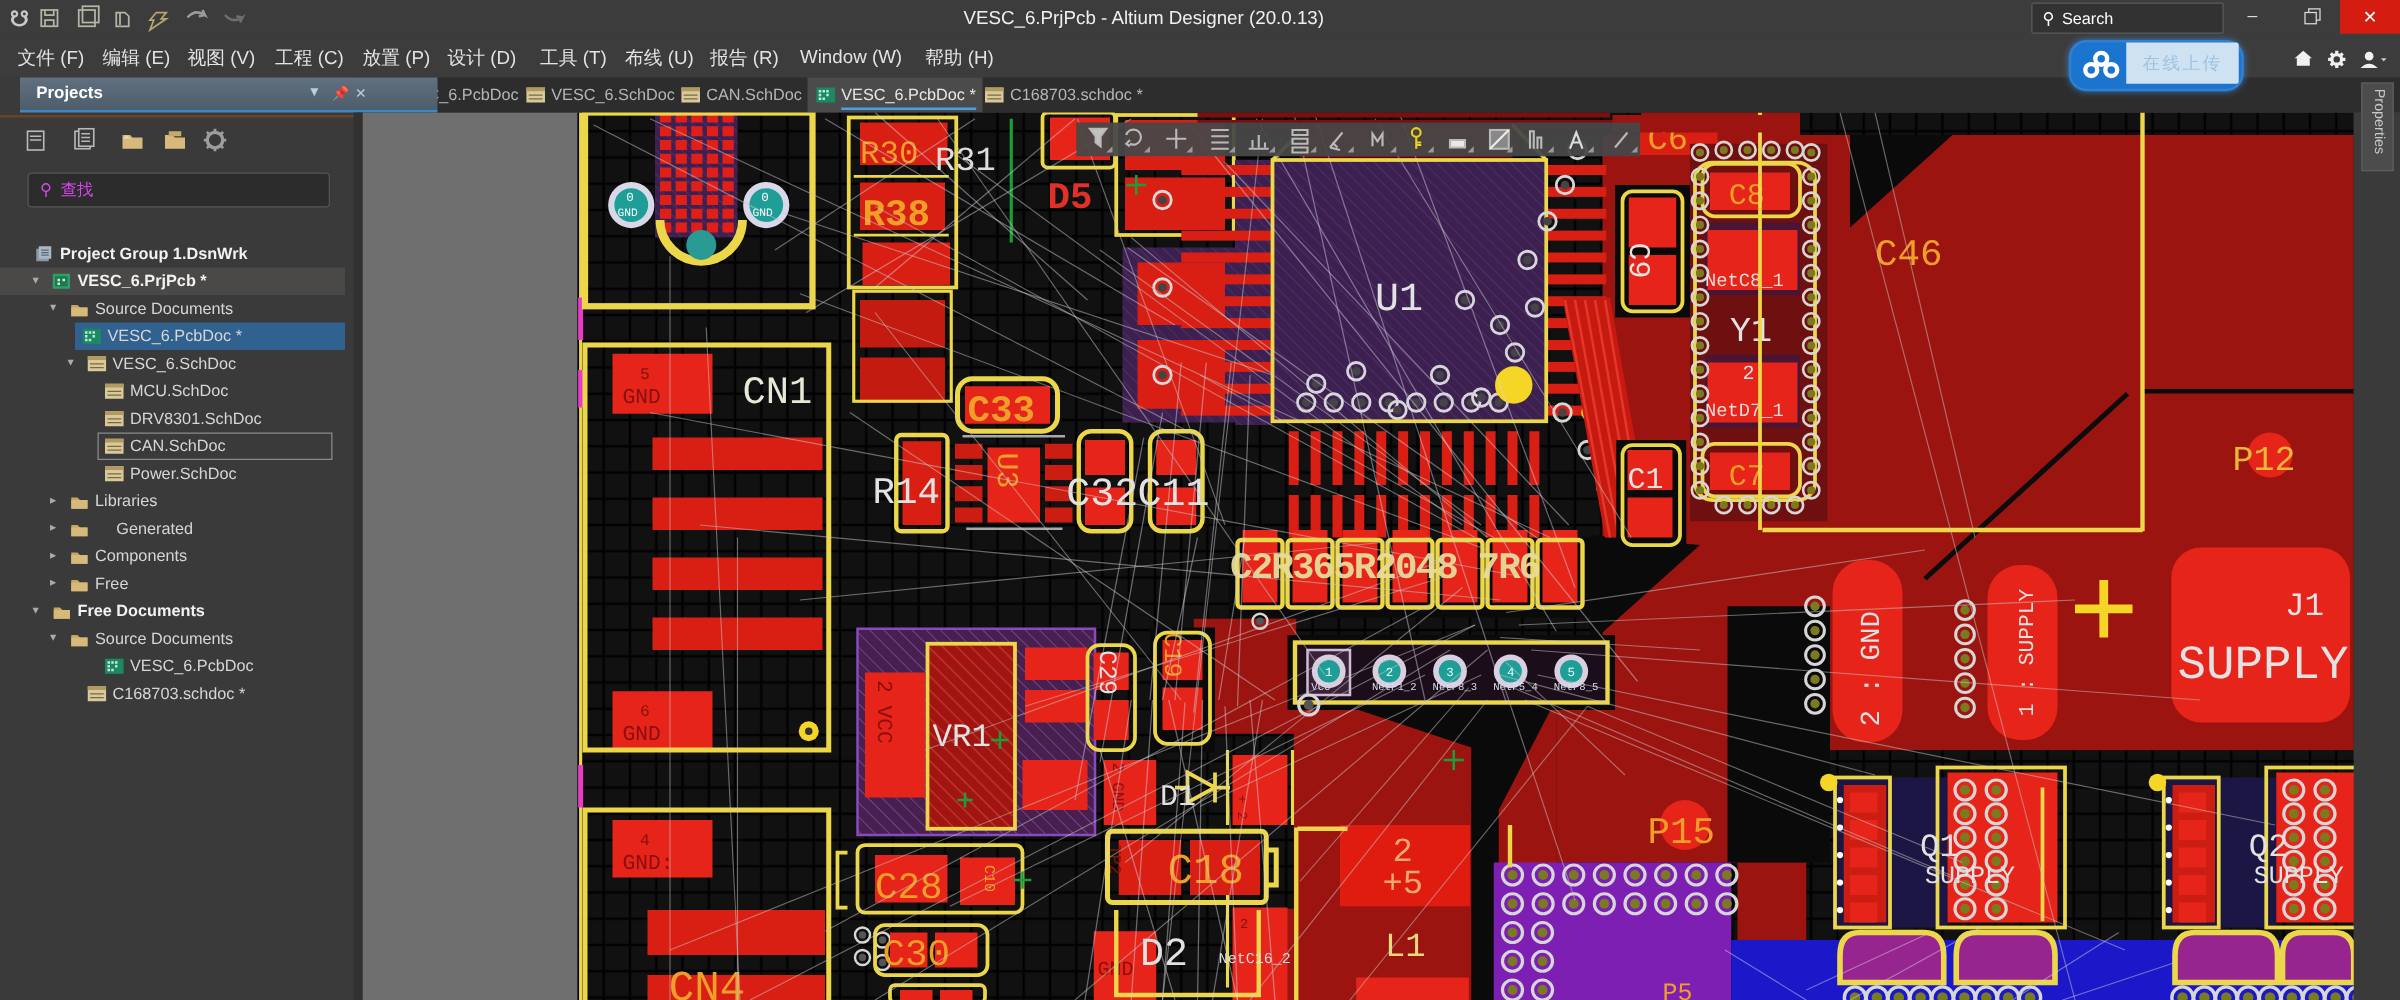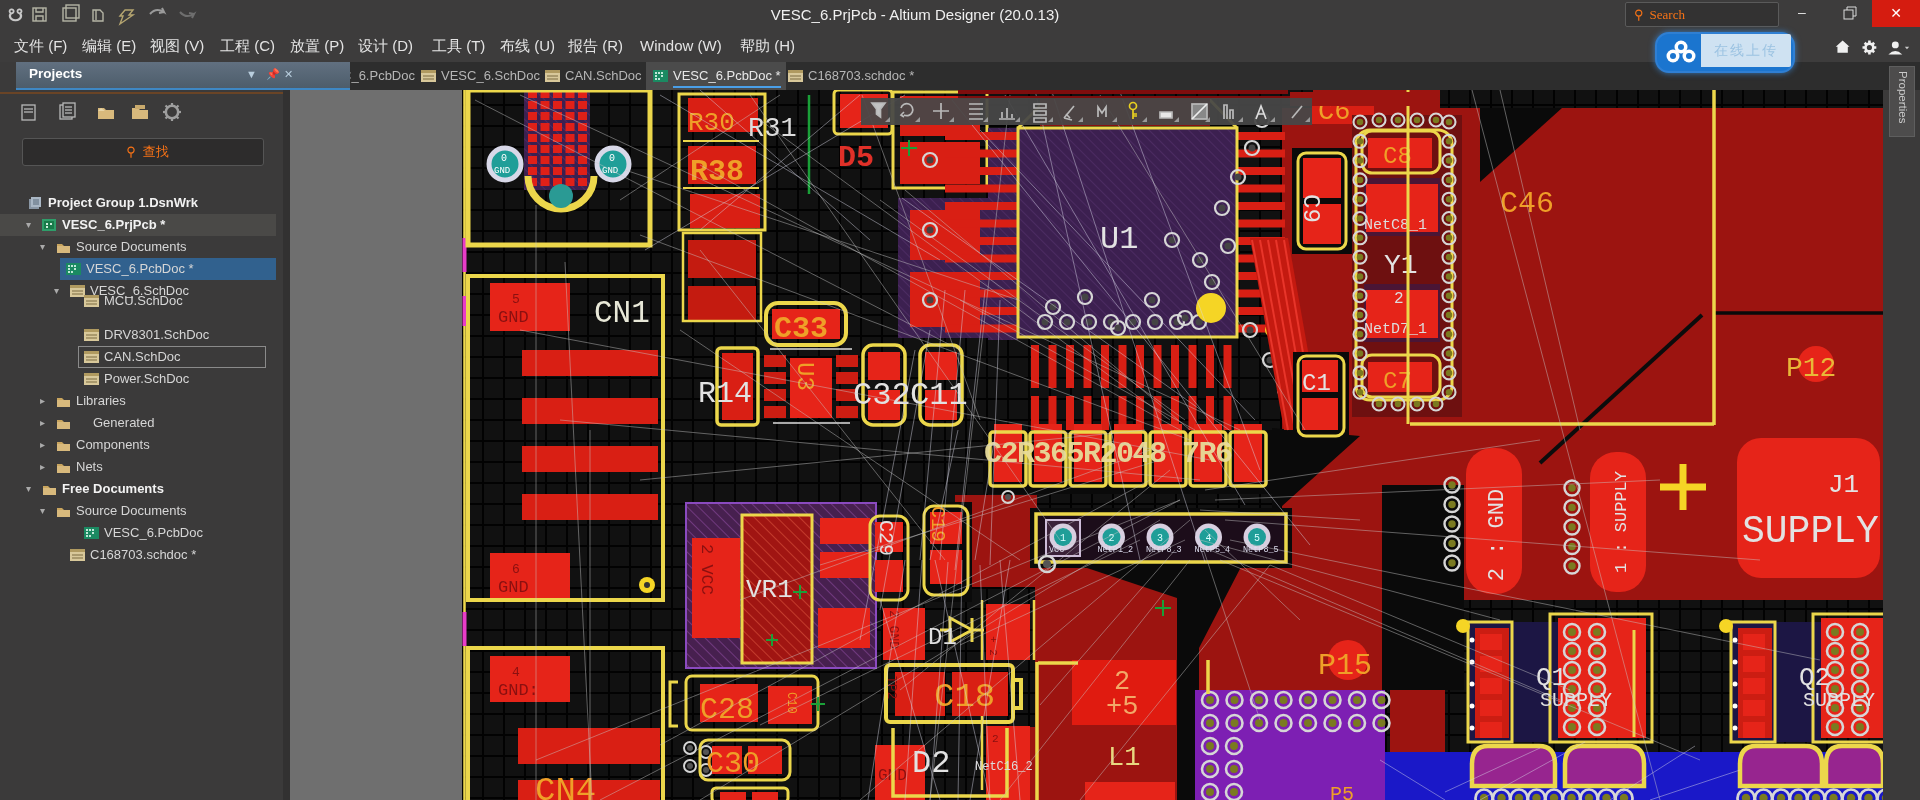--- a/index.html
+++ b/index.html
@@ -1,39 +1,39 @@
 <!DOCTYPE html>
 <html><head><meta charset="utf-8">
 <style>
   html,body{margin:0;padding:0;width:1920px;height:800px;overflow:hidden;background:#3b3b3b;
     font-family:"Liberation Sans",sans-serif;}
   .abs{position:absolute;}
   
   #titlebar{left:0;top:0;width:1920px;height:30px;background:#3d3c3c;color:#e6e6e6;}
   #title{left:0;top:0;width:1830px;height:30px;line-height:30px;text-align:center;font-size:15px;color:#f0f0f0;}
-  #searchbox{left:1625px;top:2px;width:152px;height:23px;background:#333232;border:1px solid #5a5a5a;border-radius:2px;color:#f97316;font-size:13px;line-height:23px;font-family:Liberation Serif, serif;}
+  #searchbox{left:1625px;top:2px;width:152px;height:23px;background:#333232;border:1px solid #5a5a5a;border-radius:2px;color:#ffffff;font-size:13px;line-height:23px;}
   #searchbox .mag{margin:0 6px 0 8px;}
   #btnmin{left:1786px;top:0;width:32px;height:28px;color:#dcdcdc;font-size:14px;text-align:center;line-height:24px;}
   #btnmax{left:1832px;top:0;width:32px;height:28px;}
   #btnclose{left:1872px;top:0;width:48px;height:27px;background:#d51c10;color:#fff;text-align:center;line-height:26px;font-size:14px;}
   
   #menubar{left:0;top:30px;width:1920px;height:32px;background:#3d3c3c;color:#e3e3e3;font-size:15px;}
   #menubar span.m{position:absolute;top:7px;}
   
   #tabbar{left:283px;top:62px;width:1637px;height:28px;background:#2d2d2d;}
   .dtab{position:absolute;top:0;height:28px;color:#b6b6b6;font-size:13px;line-height:27px;white-space:nowrap;}
   .dtab .ti{display:inline-block;vertical-align:-3px;margin-right:5px;}
   .dtab.active{background:#4b4b4b;color:#e8e8e8;}
   
   #panel{left:0;top:62px;width:283px;height:738px;background:#3b3a3a;border-right:7px solid #323131;}
   #phead{left:16px;top:0;width:334px;height:26px;background:linear-gradient(#617080,#4d5d6b);border-bottom:2px solid #3e88c5;}
   #phead .t{position:absolute;left:13px;top:4px;font-size:13.5px;font-weight:bold;color:#fff;}
   #phead .ic{position:absolute;top:6px;color:#b9cede;font-size:11px;}
   #pline{left:0;top:30px;width:283px;height:2px;background:#6a4426;}
-  #psearch{left:22px;top:76px;width:240px;height:26px;background:#2d2c2c;border:1px solid #555;border-radius:3px;color:#f97316;font-size:13px;line-height:26px;text-align:center;}
+  #psearch{left:22px;top:76px;width:240px;height:26px;background:#2d2c2c;border:1px solid #555;border-radius:3px;color:#d946ef;font-size:13px;line-height:26px;}
   #ptree{left:0;top:0;width:276px;bottom:0;color:#d6d6d6;font-size:13px;}
   .trow{position:absolute;height:22px;line-height:22px;white-space:nowrap;width:276px;}
   .trow .arr{position:absolute;top:0;font-size:10px;color:#aaa;}
   .trow .lbl{position:absolute;top:0;}
   .bold{font-weight:bold;color:#f2f2f2;}
   svg.ti{vertical-align:-3px;}
   
   #gapcol{left:283px;top:90px;width:7px;height:710px;background:#323131;}
   
   #rightstrip{left:1883px;top:90px;width:37px;height:710px;background:#3b3a3a;}
@@ -195,21 +195,21 @@
         <span class="arr" style="left:54px">▾</span>
         <span class="lbl " style="left:70px"><svg class="ti" width="15" height="14">
             <rect x="0" y="1" width="15" height="12" fill="#d8c89a"></rect>
             <rect x="0" y="1" width="15" height="3" fill="#b09a60"></rect>
             <g stroke="#7a6a40" stroke-width="1">
               <line x1="2" y1="7" x2="13" y2="7"></line>
               <line x1="2" y1="10" x2="13" y2="10"></line>
             </g>
           </svg><span style="margin-left:5px">VESC_6.SchDoc</span></span>
       </div>
-      <div class="trow" style="top:228px;">
+      <div class="trow" style="top:240px;">
         <span class="lbl " style="left:84px"><svg class="ti" width="15" height="14">
             <rect x="0" y="1" width="15" height="12" fill="#d8c89a"></rect>
             <rect x="0" y="1" width="15" height="3" fill="#b09a60"></rect>
             <g stroke="#7a6a40" stroke-width="1">
               <line x1="2" y1="7" x2="13" y2="7"></line>
               <line x1="2" y1="10" x2="13" y2="10"></line>
             </g>
           </svg><span style="margin-left:5px">MCU.SchDoc</span></span>
       </div>
       <div class="trow" style="top:262px;padding-left:36px;">
@@ -262,21 +262,21 @@
         <span class="lbl " style="left:56px"><svg class="ti" width="15" height="13">
             <path d="M1 3 h5 l2 2 h6 v7 h-13 z" fill="#c9a55e"></path>
             <path d="M1 5 h13 v7 h-13 z" fill="#d8b97c"></path>
           </svg><span style="margin-left:5px">Components</span></span>
       </div>
       <div class="trow" style="top:394px;">
         <span class="arr" style="left:40px">▸</span>
         <span class="lbl " style="left:56px"><svg class="ti" width="15" height="13">
             <path d="M1 3 h5 l2 2 h6 v7 h-13 z" fill="#c9a55e"></path>
             <path d="M1 5 h13 v7 h-13 z" fill="#d8b97c"></path>
-          </svg><span style="margin-left:5px">Nets</span></span>
+          </svg><span style="margin-left:5px">Free</span></span>
       </div>
       <div class="trow" style="top:416px;">
         <span class="arr" style="left:26px">▾</span>
         <span class="lbl bold" style="left:42px"><svg class="ti" width="15" height="13">
             <path d="M1 3 h5 l2 2 h6 v7 h-13 z" fill="#c9a55e"></path>
             <path d="M1 5 h13 v7 h-13 z" fill="#d8b97c"></path>
           </svg><span style="margin-left:5px">Free Documents</span></span>
       </div>
       <div class="trow" style="top:438px;">
         <span class="arr" style="left:40px">▾</span>

